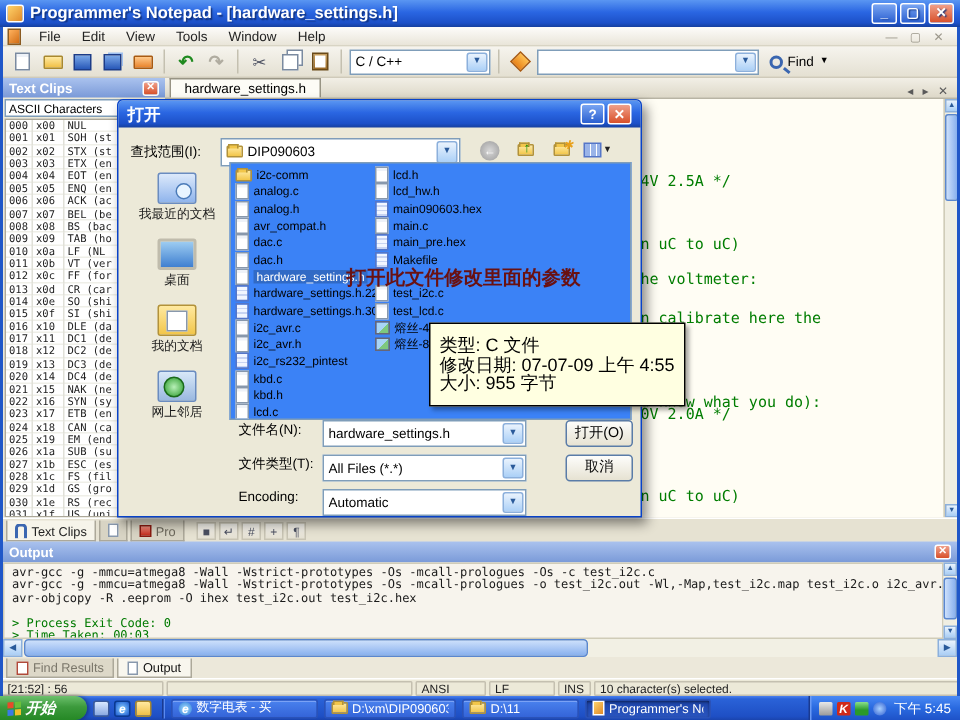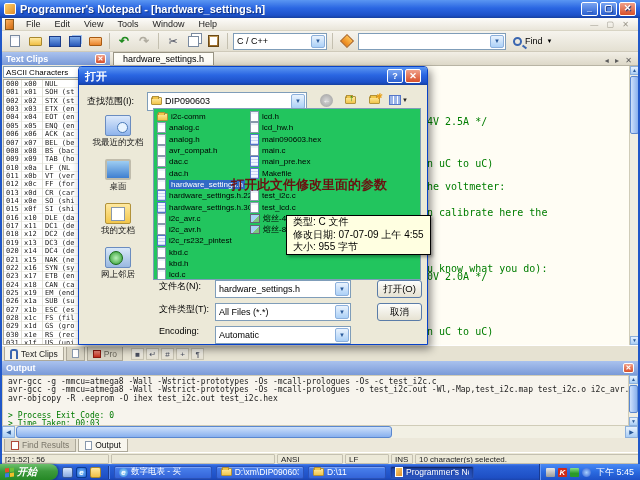--- a/index.html
+++ b/index.html
@@ -101,28 +101,28 @@
   .pi.recent { background:linear-gradient(#dce9fb,#8fb4ec); border:1px solid #6a8cc0; }
   .pi.recent::after { content:""; position:absolute; right:2px; bottom:2px; width:9px; height:9px; border-radius:50%; background:#e8f4ff; border:1px solid #4a7ab8; }
   .pi.desktop { background:linear-gradient(#9ecdf2,#3f7fd0); border:2px solid #c0bcac; }
   .pi.mydocs { background:linear-gradient(#ffe9a0,#f2c64a); border:1px solid #b2923a; }
   .pi.mydocs::after { content:""; position:absolute; left:5px; top:3px; width:12px; height:12px; background:#fff; border:1px solid #8898ac; }
   .pi.mycomputer { background:#d8d4c8; border:1px solid #9a968a; }
   .pi.mycomputer::after { content:""; position:absolute; left:4px; top:3px; width:14px; height:11px; background:linear-gradient(#9ecdf2,#2a62c0); border:1px solid #555; }
   .pi.network { background:linear-gradient(#d8e8f8,#9ab8e0); border:1px solid #6a8cc0; }
   .pi.network::after { content:""; position:absolute; left:3px; top:3px; width:12px; height:12px; border-radius:50%; background:radial-gradient(#b8f0b8,#2a9a2a); border:1px solid #1a6a1a; }
 
-  .filelist { position:absolute; left:74px; top:41px; width:268px; height:172px; background:#22c55e; border:1px solid #7f9db9; overflow:hidden; }
+  .filelist { position:absolute; left:74px; top:41px; width:268px; height:172px; background:#3b82f6; border:1px solid #7f9db9; overflow:hidden; }
   .fcol { position:absolute; top:2px; }
   .fcol.one { left:3px; } .fcol.two { left:96px; }
   .file-row { height:11.3px; display:flex; align-items:center; font-size:8px; white-space:nowrap; }
   .file-row.sel .fname { background:#316ac5; color:#fff; padding:0 2px; }
 
   .annotation { left:231px; top:176px; font-size:13px; font-weight:bold; color:#6a1111; z-index:60; white-space:nowrap; }
-  .tooltip { left:286px; top:215px; background:#ffffe1; border:1px solid #000; padding:0 6px; font-size:10px; line-height:12.5px; z-index:70; box-shadow:2px 2px 3px rgba(0,0,0,.35); white-space:nowrap;}
+  .tooltip { left:286px; top:215px; background:#ffffe1; border:1px solid #000; padding:8px 6px; font-size:12px; line-height:12.5px; z-index:70; box-shadow:2px 2px 3px rgba(0,0,0,.35); white-space:nowrap;}
 
   .dlg-field { position:absolute; left:80px; width:262px; height:19px; display:flex; align-items:flex-start; }
   .dlg-field .flabel { width:56px; font-size:9px; }
   .dlg-field .combo { width:136px; height:18px; }
   .dlg-push { position:absolute; left:298px; width:45px; height:18px; background:linear-gradient(#fdfdfb,#e6e2d2); border:1px solid #5a7ca8; border-radius:3px; font-size:9.5px; text-align:center; line-height:16px; }
 
   
   .btm-tabs { left:2px; top:345px; width:636px; height:16px; background:#e6e2d2; border-top:1px solid #fff; display:flex; align-items:flex-start; gap:2px; padding:1px 2px 0; z-index:4;}
   .btab { height:14px; display:flex; align-items:center; gap:3px; padding:0 5px; font-size:8.5px; border:1px solid #aca899; border-top:none; background:#d8d4c4; color:#6a665a;}
   .btab.on { background:#f6f4ea; color:#222; }
@@ -687,21 +687,21 @@
     </span>
     <span class="ptab on">
       <i class="out-ic"></i>
       <span>Output</span>
     </span>
   </div>
 
   <div class="abs statusbar">
     <span class="scell" style="width:108px">[21:52] : 56</span>
     <span class="scell" style="width:164px"></span>
-    <span class="scell" style="width:66px">ANSI</span>
+    <span class="scell" style="width:47px">ANSI</span>
     <span class="scell" style="width:44px">LF</span>
     <span class="scell" style="width:22px">INS</span>
     <span class="scell" style="flex:1">10 character(s) selected.</span>
   </div>
 
   <div class="abs taskbar">
     <span class="startbtn">
       <i class="winflag">
           <i style="background:#e84a2a"></i>
           <i style="background:#6ac03a"></i>

